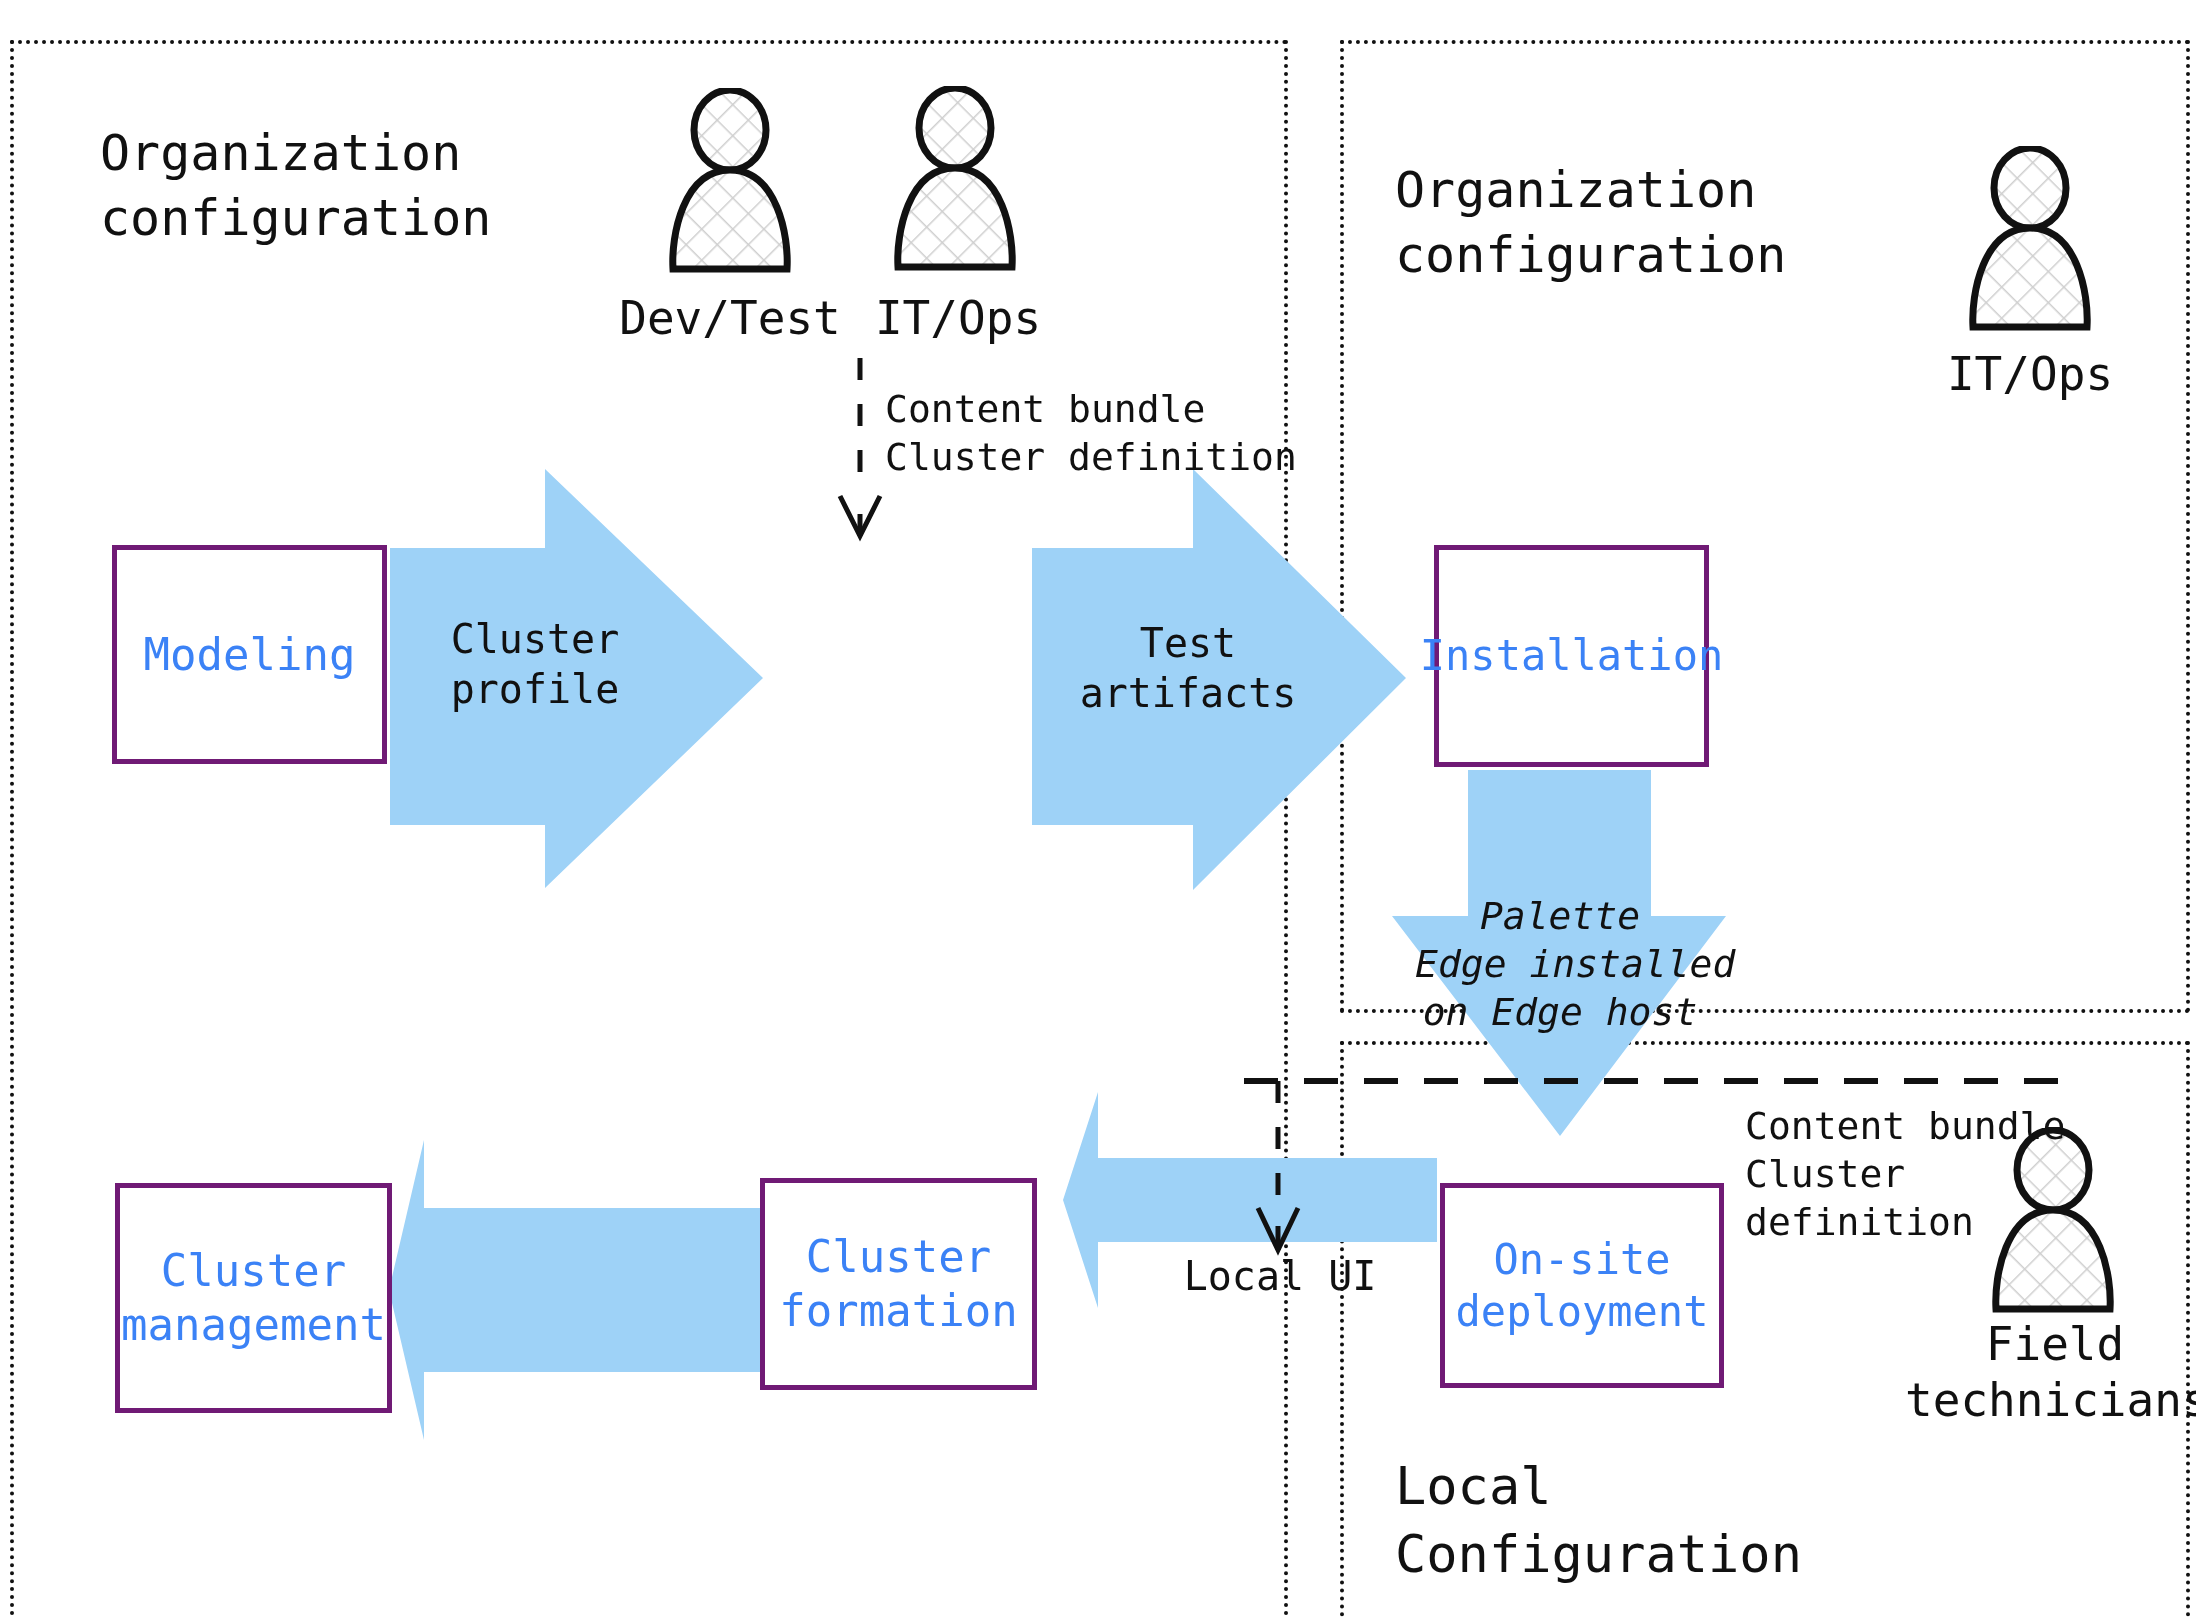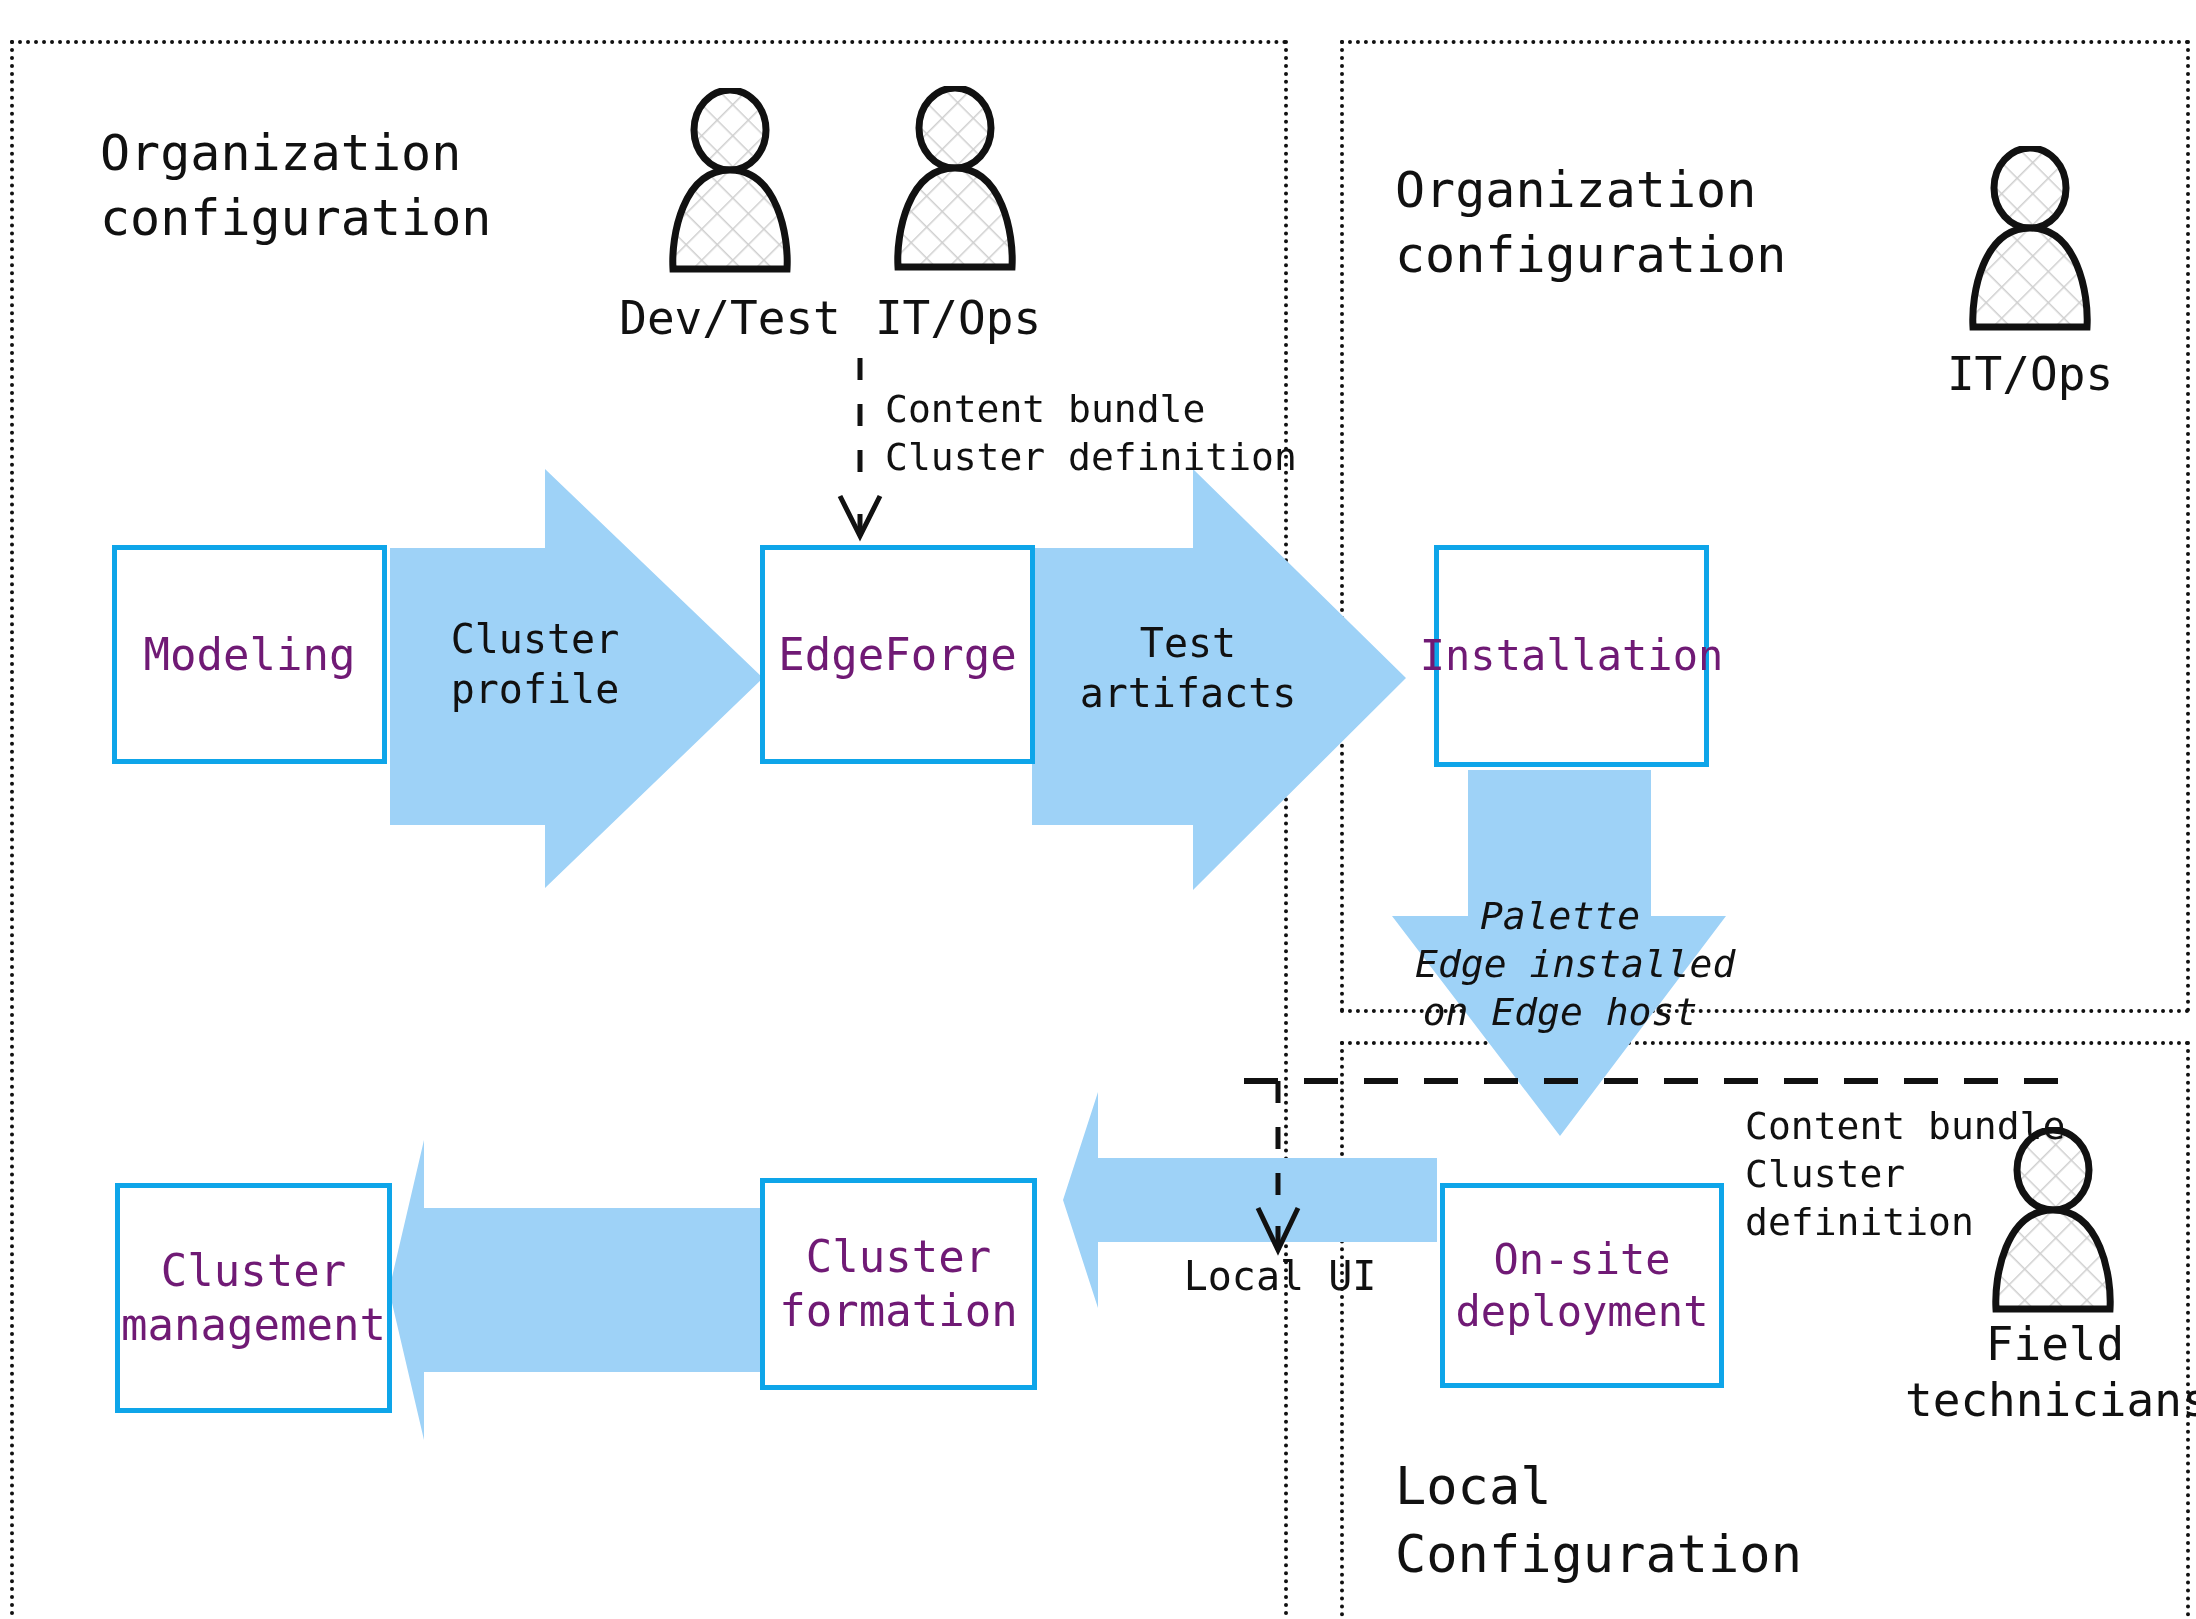--- a/index.html
+++ b/index.html
@@ -11,23 +11,23 @@
 
   
   .panel-title{
     position:absolute;color:#111111;
     font-family:"DejaVu Sans Mono","Liberation Mono",monospace;
     font-weight:400;line-height:1.30;white-space:pre;
   }
 
   
   .pbox{
-    position:absolute;background:#ffffff;border:5px solid #0ea5e9;
+    position:absolute;background:#ffffff;border:5px solid #701a75;
     box-sizing:border-box;display:flex;align-items:center;justify-content:center;
-    text-align:center;color:#701a75;line-height:1.22;white-space:pre;
+    text-align:center;color:#3b82f6;line-height:1.22;white-space:pre;
     font-family:"DejaVu Sans Mono","Liberation Mono",monospace;
     z-index:6;
   }
 
   
   #arrows{position:absolute;left:0;top:0;width:2196px;height:1619px;z-index:2;}
   #dashlayer{position:absolute;left:0;top:0;width:2196px;height:1619px;z-index:7;pointer-events:none;}
 
   
   .acap{
@@ -610,21 +610,20 @@
       <line x1="1278" y1="1053" x2="1278" y2="1180" stroke="#111" stroke-width="5" stroke-dasharray="22 24"></line>
       <path d="M1258,1180 L1278,1222 L1298,1180" fill="none" stroke="#111" stroke-width="5"></path>
       <path d="M1278,1198 L1278,1222" stroke="#111" stroke-width="5"></path>
     </g>
 
     <line x1="1244" y1="1053" x2="2076" y2="1053" stroke="#111" stroke-width="6" stroke-dasharray="34 26"></line>
   </svg>
 
   <div class="pbox" style="left:112px; top:517px; width:275px; height:219px; font-size:44px;">Modeling</div>
 
-  <div class="pbox" style="left:760px; top:517px; width:275px; height:219px; font-size:44px;">EdgeForge</div>
 
   <div class="pbox" style="left:1434px;top:517px; width:275px; height:222px; font-size:42px;">Installation</div>
 
   <div class="pbox" style="left:1440px;top:1155px;width:284px;height:205px;font-size:42px;">On-site
 deployment</div>
 
   <div class="pbox" style="left:760px; top:1150px;width:277px;height:212px;font-size:44px;">Cluster
 formation</div>
 
   <div class="pbox" style="left:115px; top:1155px;width:277px;height:230px;font-size:44px;">Cluster

